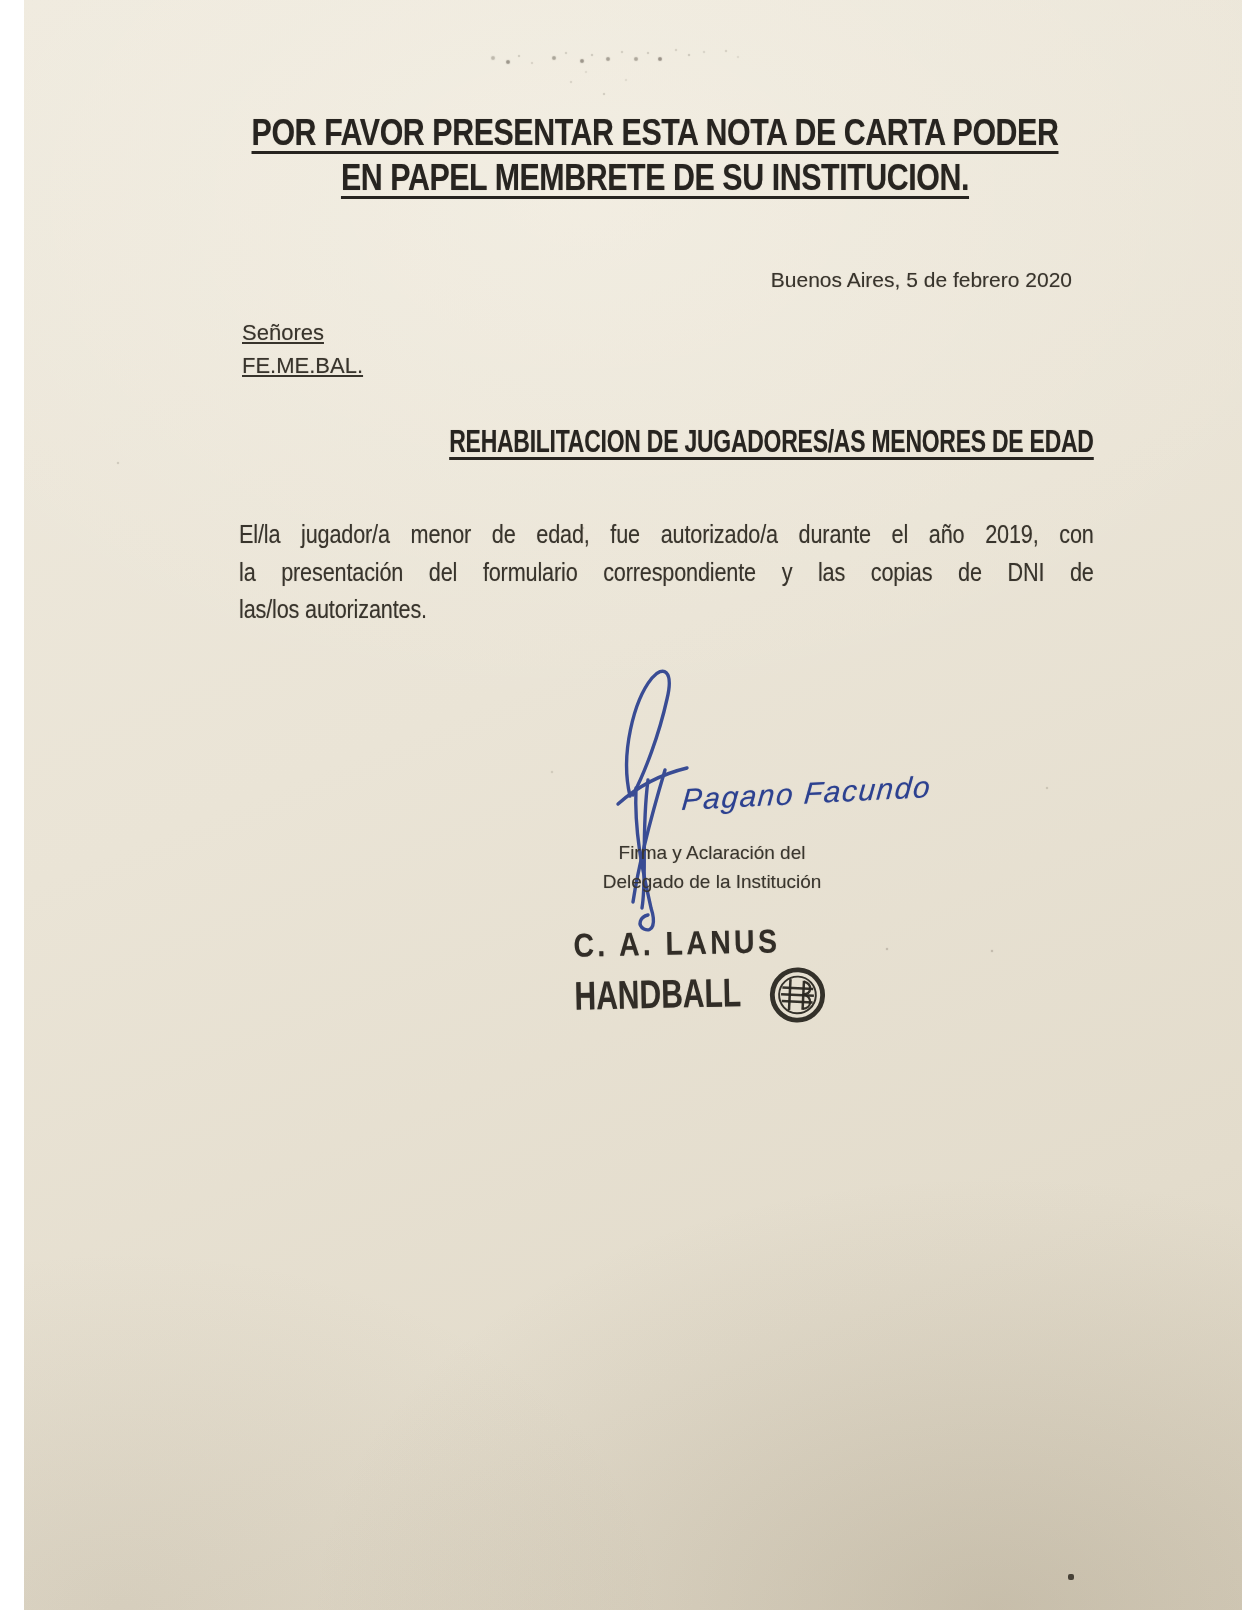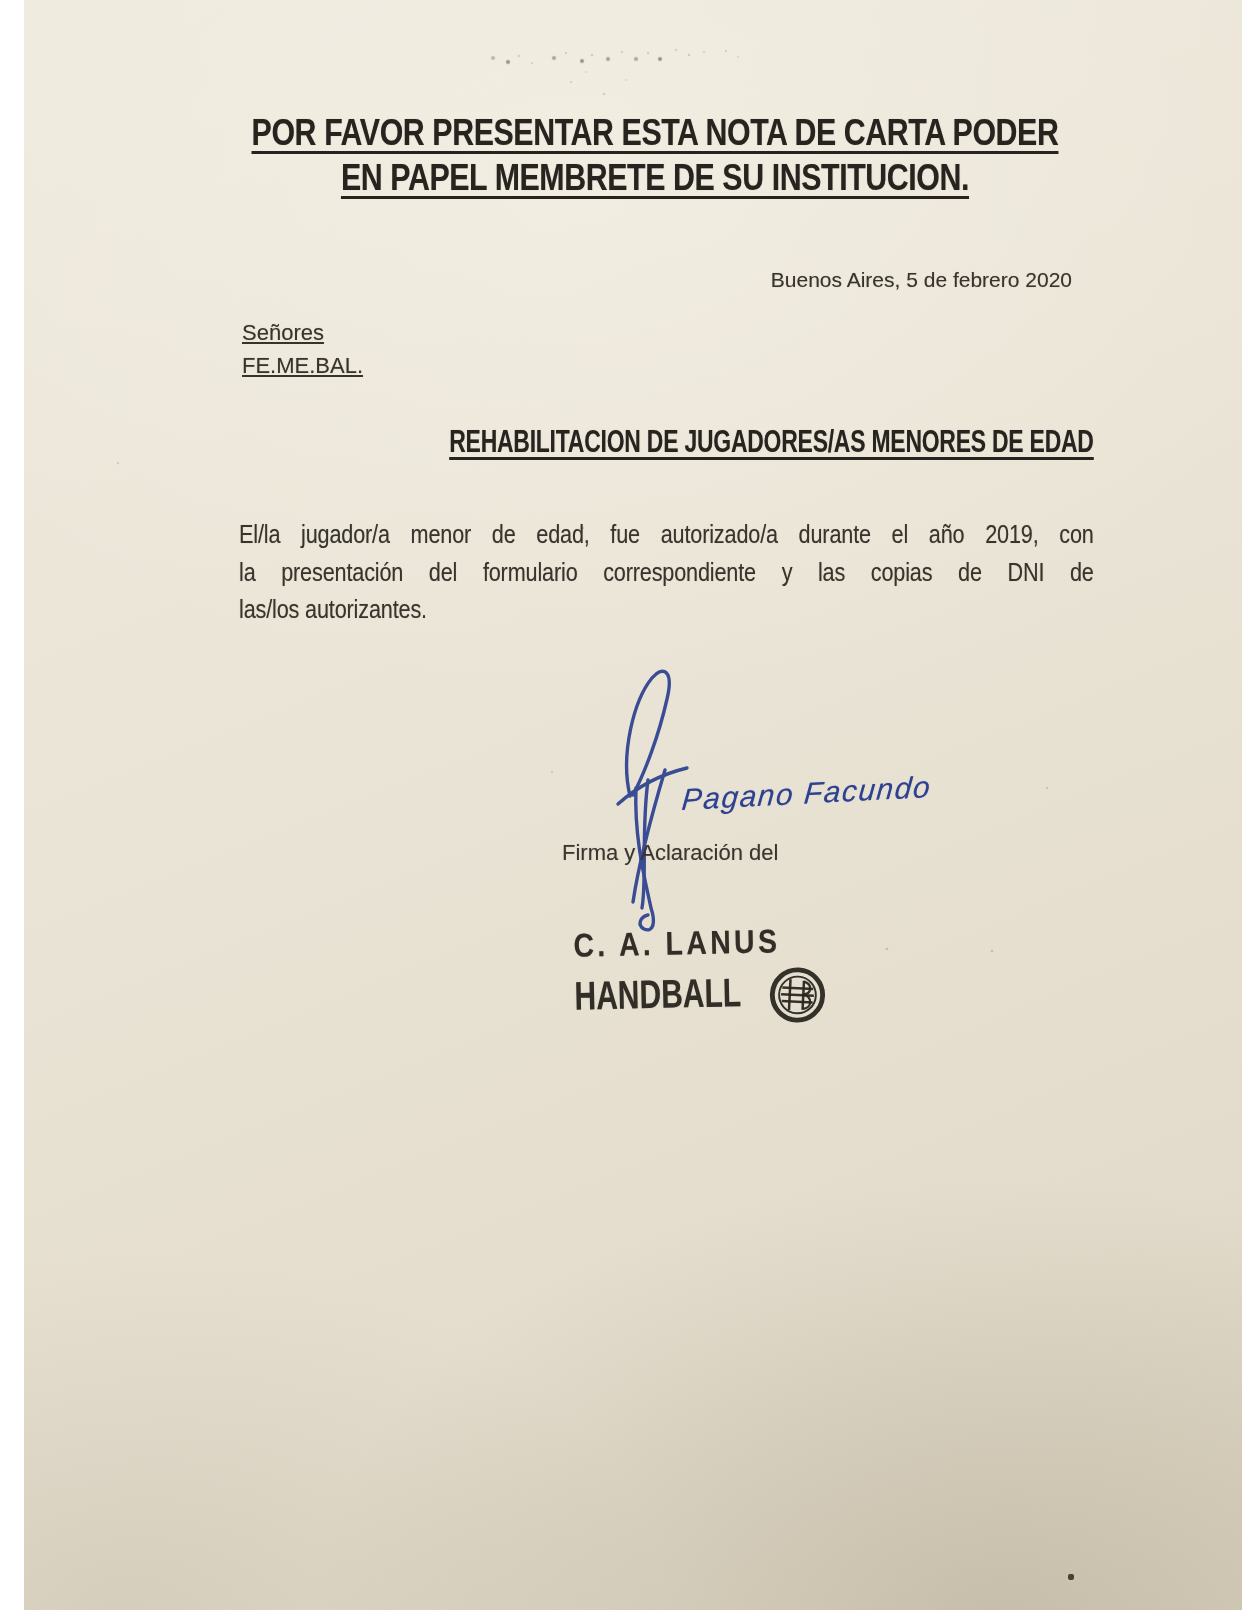--- a/index.html
+++ b/index.html
@@ -127,21 +127,22 @@
     font-style: italic;
     letter-spacing: 1.5px;
     color: #2c4190;
     transform: rotate(-3deg) skewX(-8deg);
     transform-origin: 0 50%;
     text-shadow: 0 0 1px rgba(44,65,144,0.4);
   }
 
   .firma-caption {
     position: absolute; left: 538px; top: 838px; width: 300px;
-    font-size: 22px; line-height: 29px;
+    text-align: center;
+    font-size: 19px; line-height: 29px;
     color: #3a362e;
   }
 
   .stamp {
     position: absolute; left: 550px; top: 924px;
     color: rgba(42,39,33,0.95);
     transform: rotate(-1.2deg);
   }
   .stamp .l1 {
     display: inline-block;
@@ -200,20 +201,21 @@
       <path d="M 75 118 C 61 165, 49 210, 43 250"></path>
       <path d="M 46 136 C 44 186, 55 228, 61 256 C 66 271, 63 281, 54 277 C 47 273, 50 265, 58 263"></path>
       <path d="M 58 128 C 51 182, 57 226, 52 256"></path>
     </g>
   </svg>
 
   <div class="hand-name">Pagano Facundo</div>
 
   <div class="firma-caption txt">
     <div>Firma y Aclaración del</div>
+    <div>Delegado de la Institución</div>
   </div>
 
   <div class="stamp">
     <span class="l1 txt">C. A. LANUS</span>
     <div class="row2">
       <span class="l2 txt">HANDBALL</span>
       <svg class="logo" width="58" height="58" viewBox="0 0 60 60">
         <g stroke="rgba(42,39,33,0.95)" fill="none">
           <circle cx="30" cy="30" r="26" stroke-width="5"></circle>
           <circle cx="30" cy="30" r="19" stroke-width="2"></circle>

